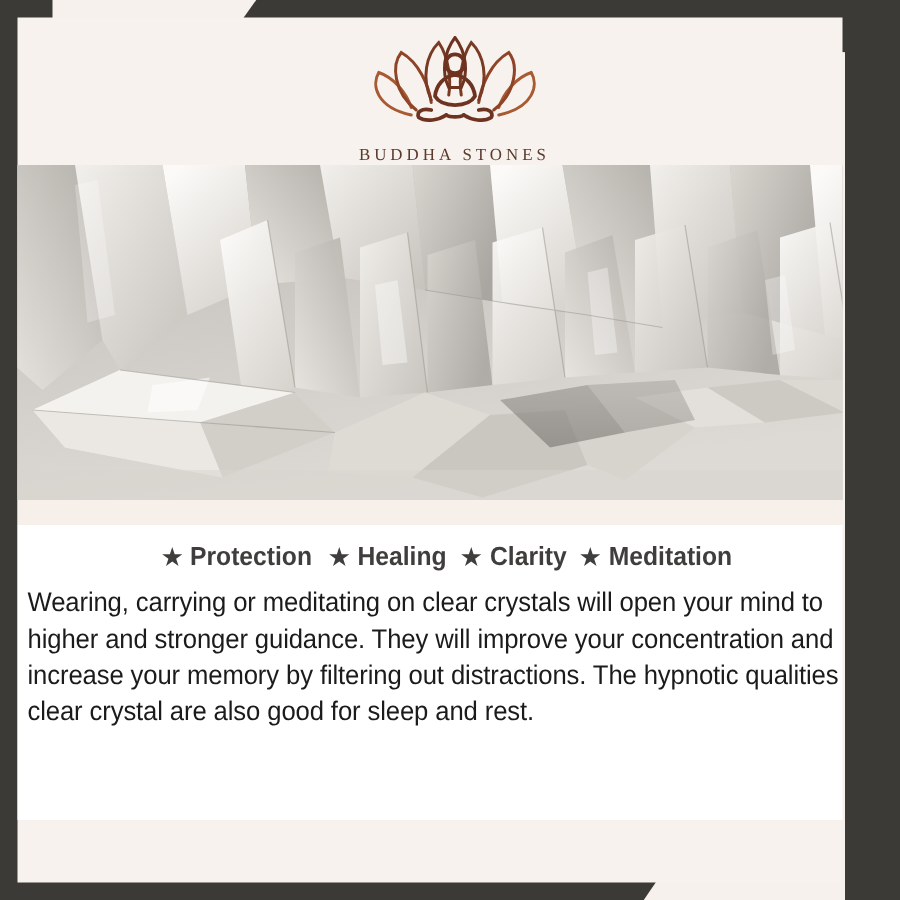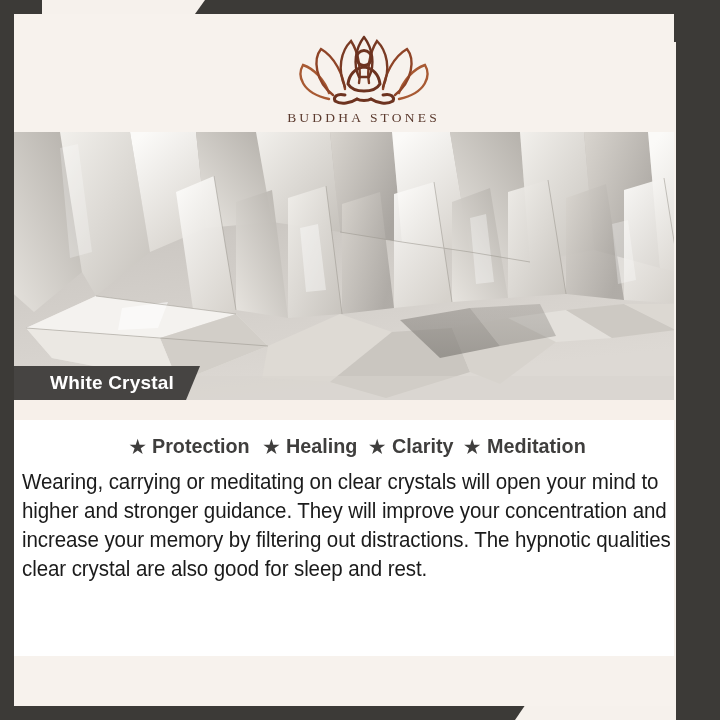--- a/index.html
+++ b/index.html
@@ -38,21 +38,21 @@
     width:660px; height:692px;
     background:#f7f2ed;
     z-index:6;
     overflow:hidden;
   }
 
   
   .header {
     height:118px;
     display:flex; flex-direction:column;
-    align-items:center; justify-content:center;
+    align-items:center; justify-content:space-between;
     padding-top:10px;
     padding-left:39px;
   }
   .logo-mark { width:150px; height:78px; display:block; }
   .logo-word {
     font-family:"Liberation Serif", serif;
     font-size:13.5px;
     letter-spacing:3.2px;
     color:#5b3a2e;
     margin-top:1px;
@@ -289,23 +289,20 @@
         <path d="M326 54 L342 182"></path>
         <path d="M434 50 L452 170"></path>
         <path d="M548 48 L566 162"></path>
         <path d="M664 46 L684 172"></path>
         <path d="M340 100 L402 110 L470 120 L530 130"></path>
       </g>
 
       <rect y="244" width="720" height="24" fill="#d8d4ce" opacity="0.5"></rect>
     </svg>
 
-    <div class="photo-label">
-      <span>White Crystal</span>
-    </div>
   </div>
 
   <div class="cream-strip"></div>
 
   <div class="content">
 
     <div class="benefits">
       <div class="benefit">
         <span class="star">★</span>
         <span class="blabel">Protection</span>

